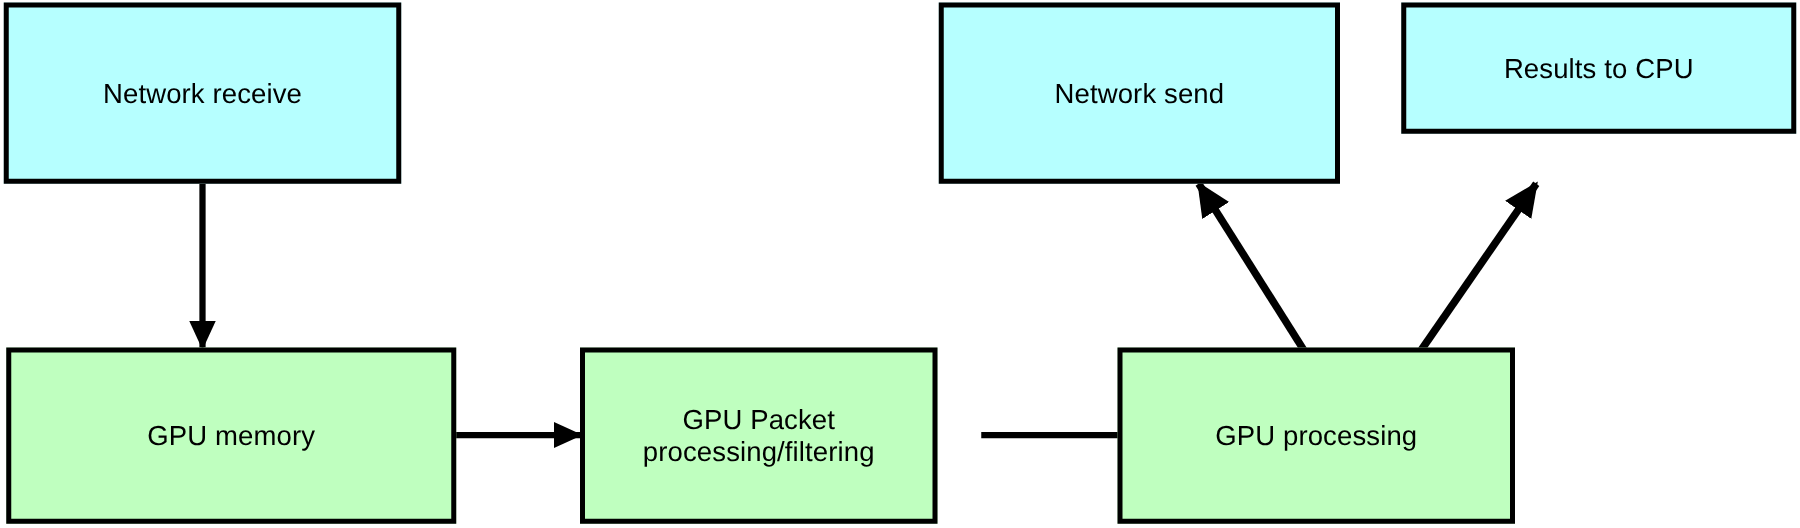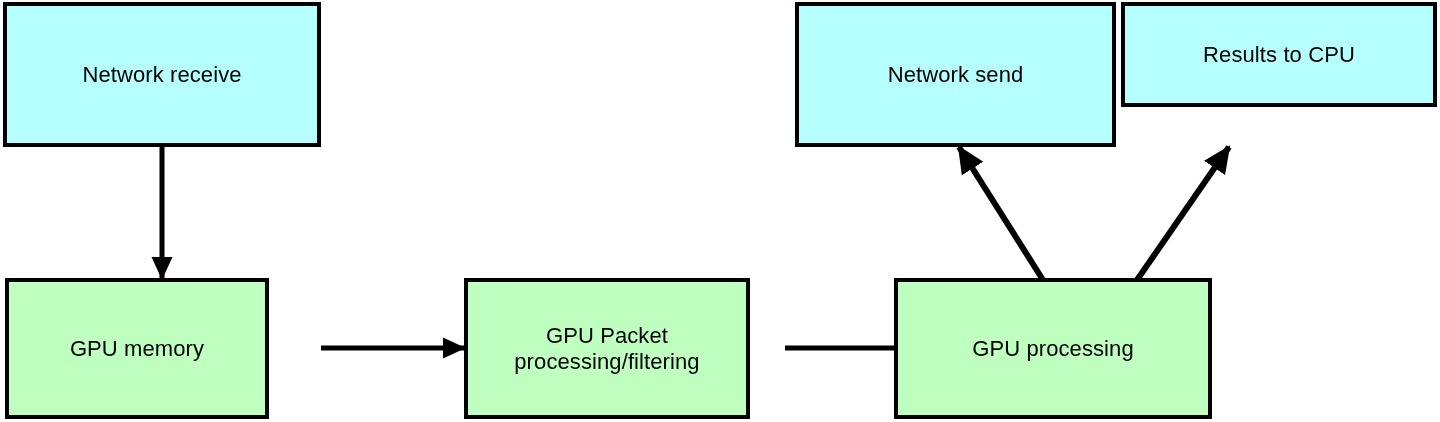--- a/index.html
+++ b/index.html
@@ -42,23 +42,23 @@
     font-weight: 400;
     letter-spacing: 0.1px;
     white-space: pre-line;
     z-index: 2;
   }
   .node-io   { background: #b6ffff; }
   .node-gpu  { background: #bfffbf; }
 
   
   #node-network-receive { left: 3px;    top: 2px;   width: 318px; height: 145px; }
-  #node-network-send    { left: 751px;  top: 2px;   width: 321px; height: 145px; margin-left: 44px; }
+  #node-network-send    { left: 751px;  top: 2px;   width: 321px; height: 145px; }
   #node-results-cpu     { left: 1121px; top: 2px;   width: 316px; height: 105px; }
-  #node-gpu-memory      { left: 5px;    top: 278px; width: 264px; height: 141px; }
+  #node-gpu-memory      { left: 5px;    top: 278px; width: 360px; height: 141px; }
   #node-gpu-packet      { left: 464px;  top: 278px; width: 286px; height: 141px; }
   #node-gpu-processing  { left: 894px;  top: 278px; width: 318px; height: 141px; }
 </style>
 </head>
 <body>
 
 <div id="diagram">
 
   <svg id="edges" viewBox="0 0 1440 422" aria-hidden="true">
     <defs>

